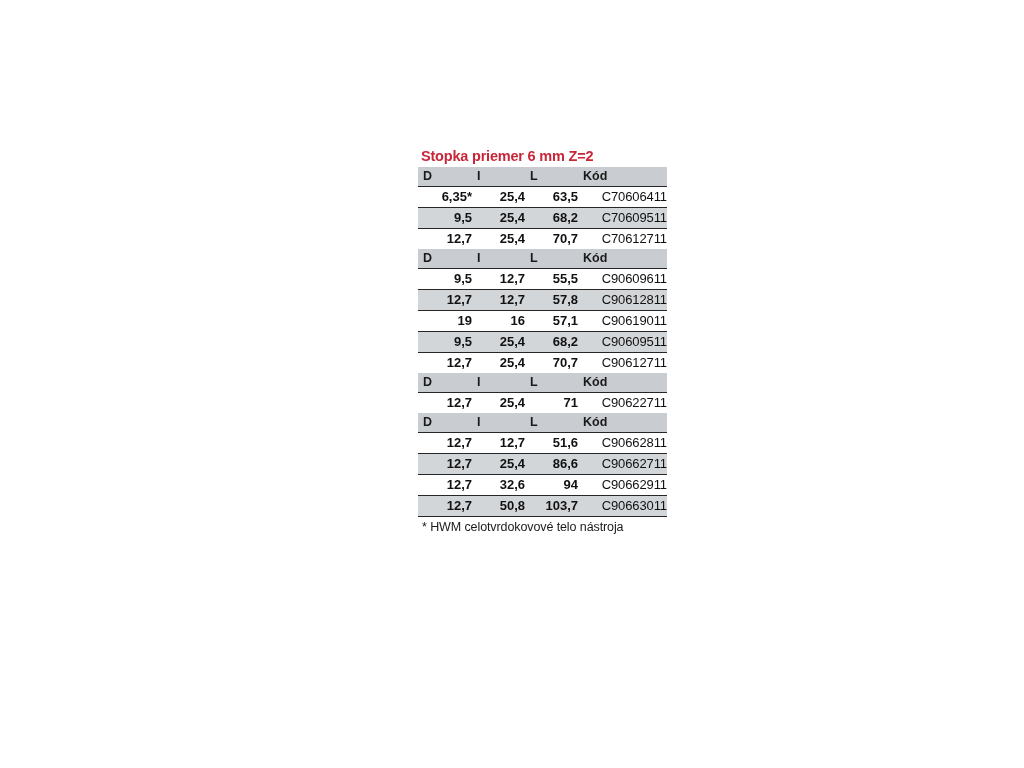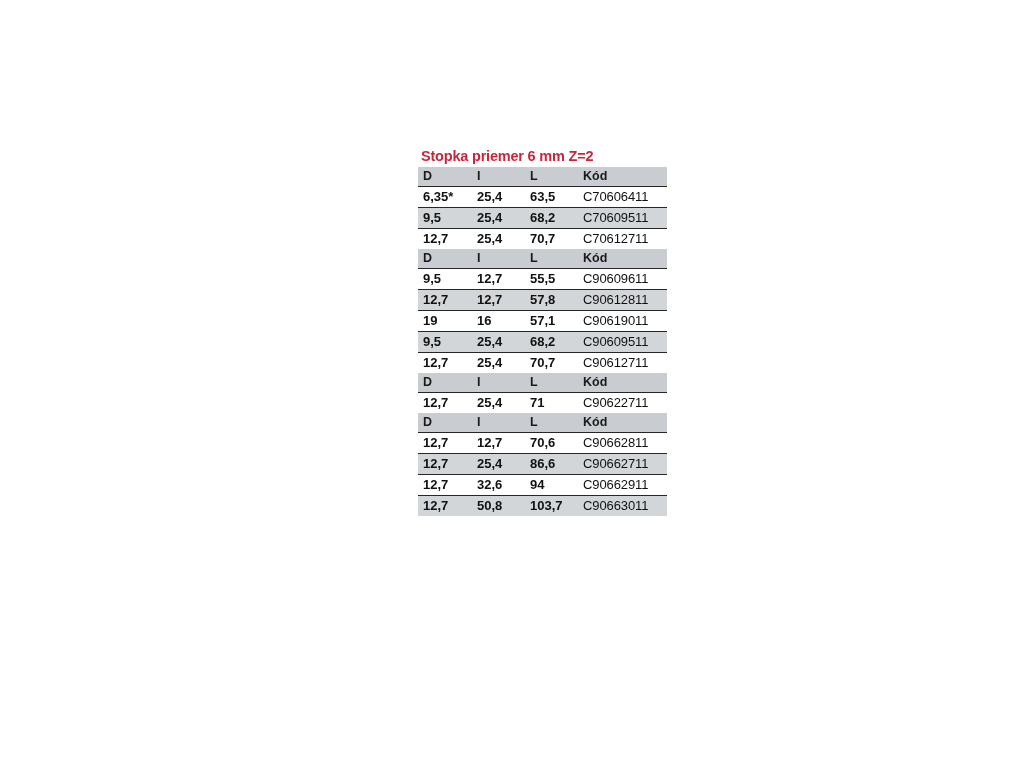--- a/index.html
+++ b/index.html
@@ -54,21 +54,21 @@
     text-align: left;
     padding: 2px 0 3px 5px;
     height: 17px;
     box-sizing: border-box;
     border: none;
   }
 
   table.spec-table tbody td {
     font-size: 13px;
     color: #111111;
-    text-align: left;
+    text-align: right;
     padding: 2px 0 3px 5px;
     height: 18px;
     box-sizing: border-box;
     border-top: 1.3px solid #262626;
     white-space: nowrap;
   }
 
   table.spec-table tbody td.code {
     font-weight: normal;
     letter-spacing: -0.1px;
@@ -225,21 +225,21 @@
             <th>D</th>
             <th>I</th>
             <th>L</th>
             <th>Kód</th>
           </tr>
         </thead>
         <tbody>
           <tr class="plain">
             <td class="num">12,7</td>
             <td class="num">12,7</td>
-            <td class="num">70,6</td>
+            <td class="num">51,6</td>
             <td class="code">C90662811</td>
           </tr>
           <tr class="shaded">
             <td class="num">12,7</td>
             <td class="num">25,4</td>
             <td class="num">86,6</td>
             <td class="code">C90662711</td>
           </tr>
           <tr class="plain">
             <td class="num">12,7</td>
@@ -249,13 +249,14 @@
           </tr>
           <tr class="shaded">
             <td class="num">12,7</td>
             <td class="num">50,8</td>
             <td class="num">103,7</td>
             <td class="code">C90663011</td>
           </tr>
         </tbody>
       </table>
     </div>
+    <div class="footnote">* HWM celotvrdokovové telo nástroja</div>
   </div>
 
 </body></html>

